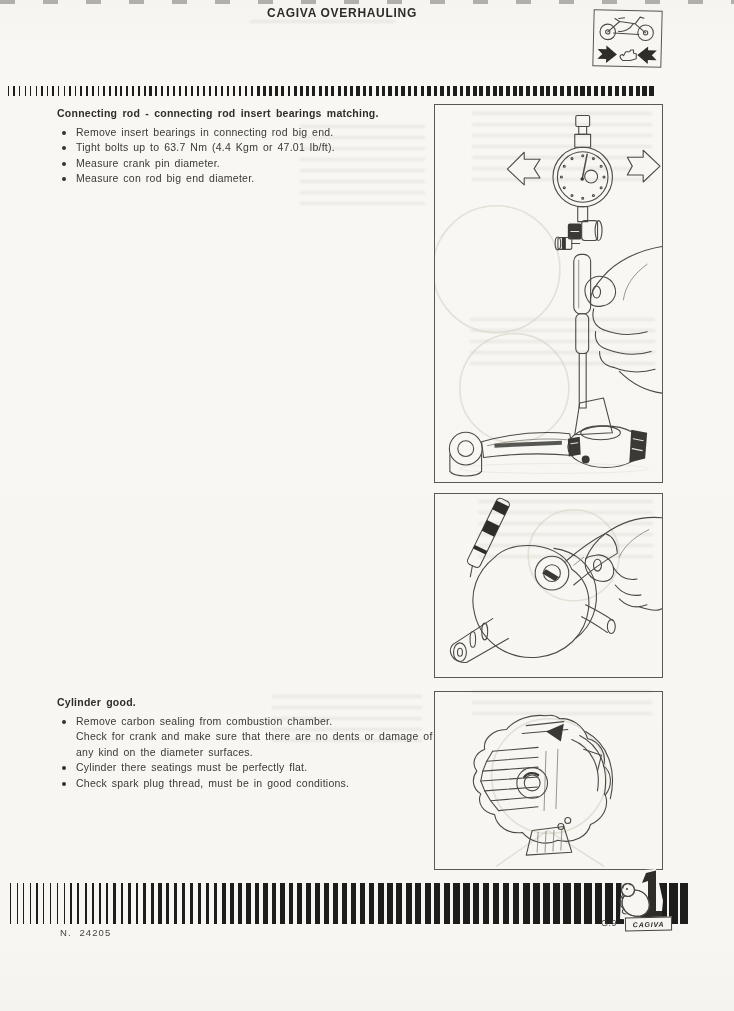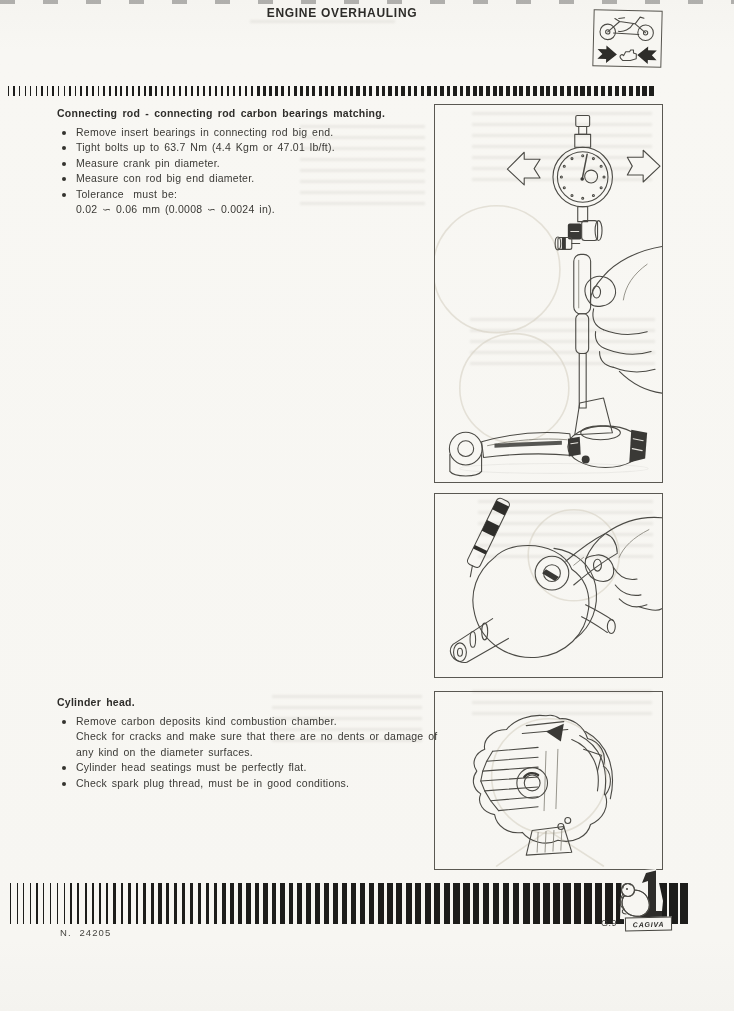--- a/index.html
+++ b/index.html
@@ -52,21 +52,21 @@
     background:#f6f5f1;font-size:7px;font-weight:bold;font-style:italic;letter-spacing:.8px;
     display:flex;align-items:center;justify-content:center;color:#2b2a27;transform:rotate(-1deg);}
 </style>
 </head>
 <body>
 
 <div class="page">
 
   <div class="top-edge"></div>
 
-  <div class="title">ENGINE OVERHAULING</div>
+  <div class="title">CAGIVA OVERHAULING</div>
 
   <div class="icon-box">
     <svg viewBox="0 0 69 57" class="art">
 
       <circle cx="14" cy="22" r="8"></circle>
         <circle cx="53" cy="22" r="8"></circle>
       <circle cx="14" cy="22" r="2.2"></circle>
         <circle cx="53" cy="22" r="2.2"></circle>
       <path d="M14,22 L26,11 L42,13 L53,22 M26,11 L21,8 M25,8 L31,7 M42,13 L47,6 L51,7 M40,13 C37,19 30,22 25,21 M20,23 L46,24"></path>
 
@@ -81,58 +81,53 @@
 
   <div class="ghost" style="left:250px;top:20px;width:145px;height:11px;"></div>
   <div class="ghost" style="left:300px;top:125px;width:125px;height:80px;"></div>
   <div class="ghost" style="left:472px;top:112px;width:180px;height:75px;"></div>
   <div class="ghost" style="left:470px;top:318px;width:185px;height:48px;"></div>
   <div class="ghost" style="left:478px;top:500px;width:175px;height:58px;"></div>
   <div class="ghost" style="left:272px;top:695px;width:150px;height:48px;"></div>
   <div class="ghost" style="left:472px;top:690px;width:180px;height:28px;"></div>
 
   <div class="section" id="section-1">
-    <div class="heading">Connecting rod - connecting rod carbon bearings matching.</div>
+    <div class="heading">Connecting rod - connecting rod insert bearings matching.</div>
     <ul>
       <li>
           <span class="bullet-dot"></span>
         <div class="bl">Remove insert bearings in connecting rod big end.</div>
         </li>
       <li>
           <span class="bullet-dot"></span>
         <div class="bl">Tight bolts up to 63.7 Nm (4.4 Kgm or 47.01 lb/ft).</div>
         </li>
       <li>
           <span class="bullet-dot"></span>
         <div class="bl">Measure crank pin diameter.</div>
         </li>
       <li>
           <span class="bullet-dot"></span>
         <div class="bl">Measure con rod big end diameter.</div>
         </li>
-      <li>
-          <span class="bullet-dot"></span>
-        <div class="bl">Tolerance  must be:</div>
-        <div class="bl">0.02 ∽ 0.06 mm (0.0008 ∽ 0.0024 in).</div>
-        </li>
     </ul>
   </div>
 
   <div class="section" id="section-2">
-    <div class="heading">Cylinder head.</div>
+    <div class="heading">Cylinder good.</div>
     <ul>
       <li>
           <span class="bullet-dot"></span>
-        <div class="bl">Remove carbon deposits kind combustion chamber.</div>
-        <div class="bl">Check for cracks and make sure that there are no dents or damage of</div>
+        <div class="bl">Remove carbon sealing from combustion chamber.</div>
+        <div class="bl">Check for crank and make sure that there are no dents or damage of</div>
         <div class="bl">any kind on the diameter surfaces.</div>
         </li>
       <li>
           <span class="bullet-dot"></span>
-        <div class="bl">Cylinder head seatings must be perfectly flat.</div>
+        <div class="bl">Cylinder there seatings must be perfectly flat.</div>
         </li>
       <li>
           <span class="bullet-dot"></span>
         <div class="bl">Check spark plug thread, must be in good conditions.</div>
         </li>
     </ul>
   </div>
 
   <div class="frame" id="figure-1">
     <svg viewBox="0 0 229 379" class="art">

